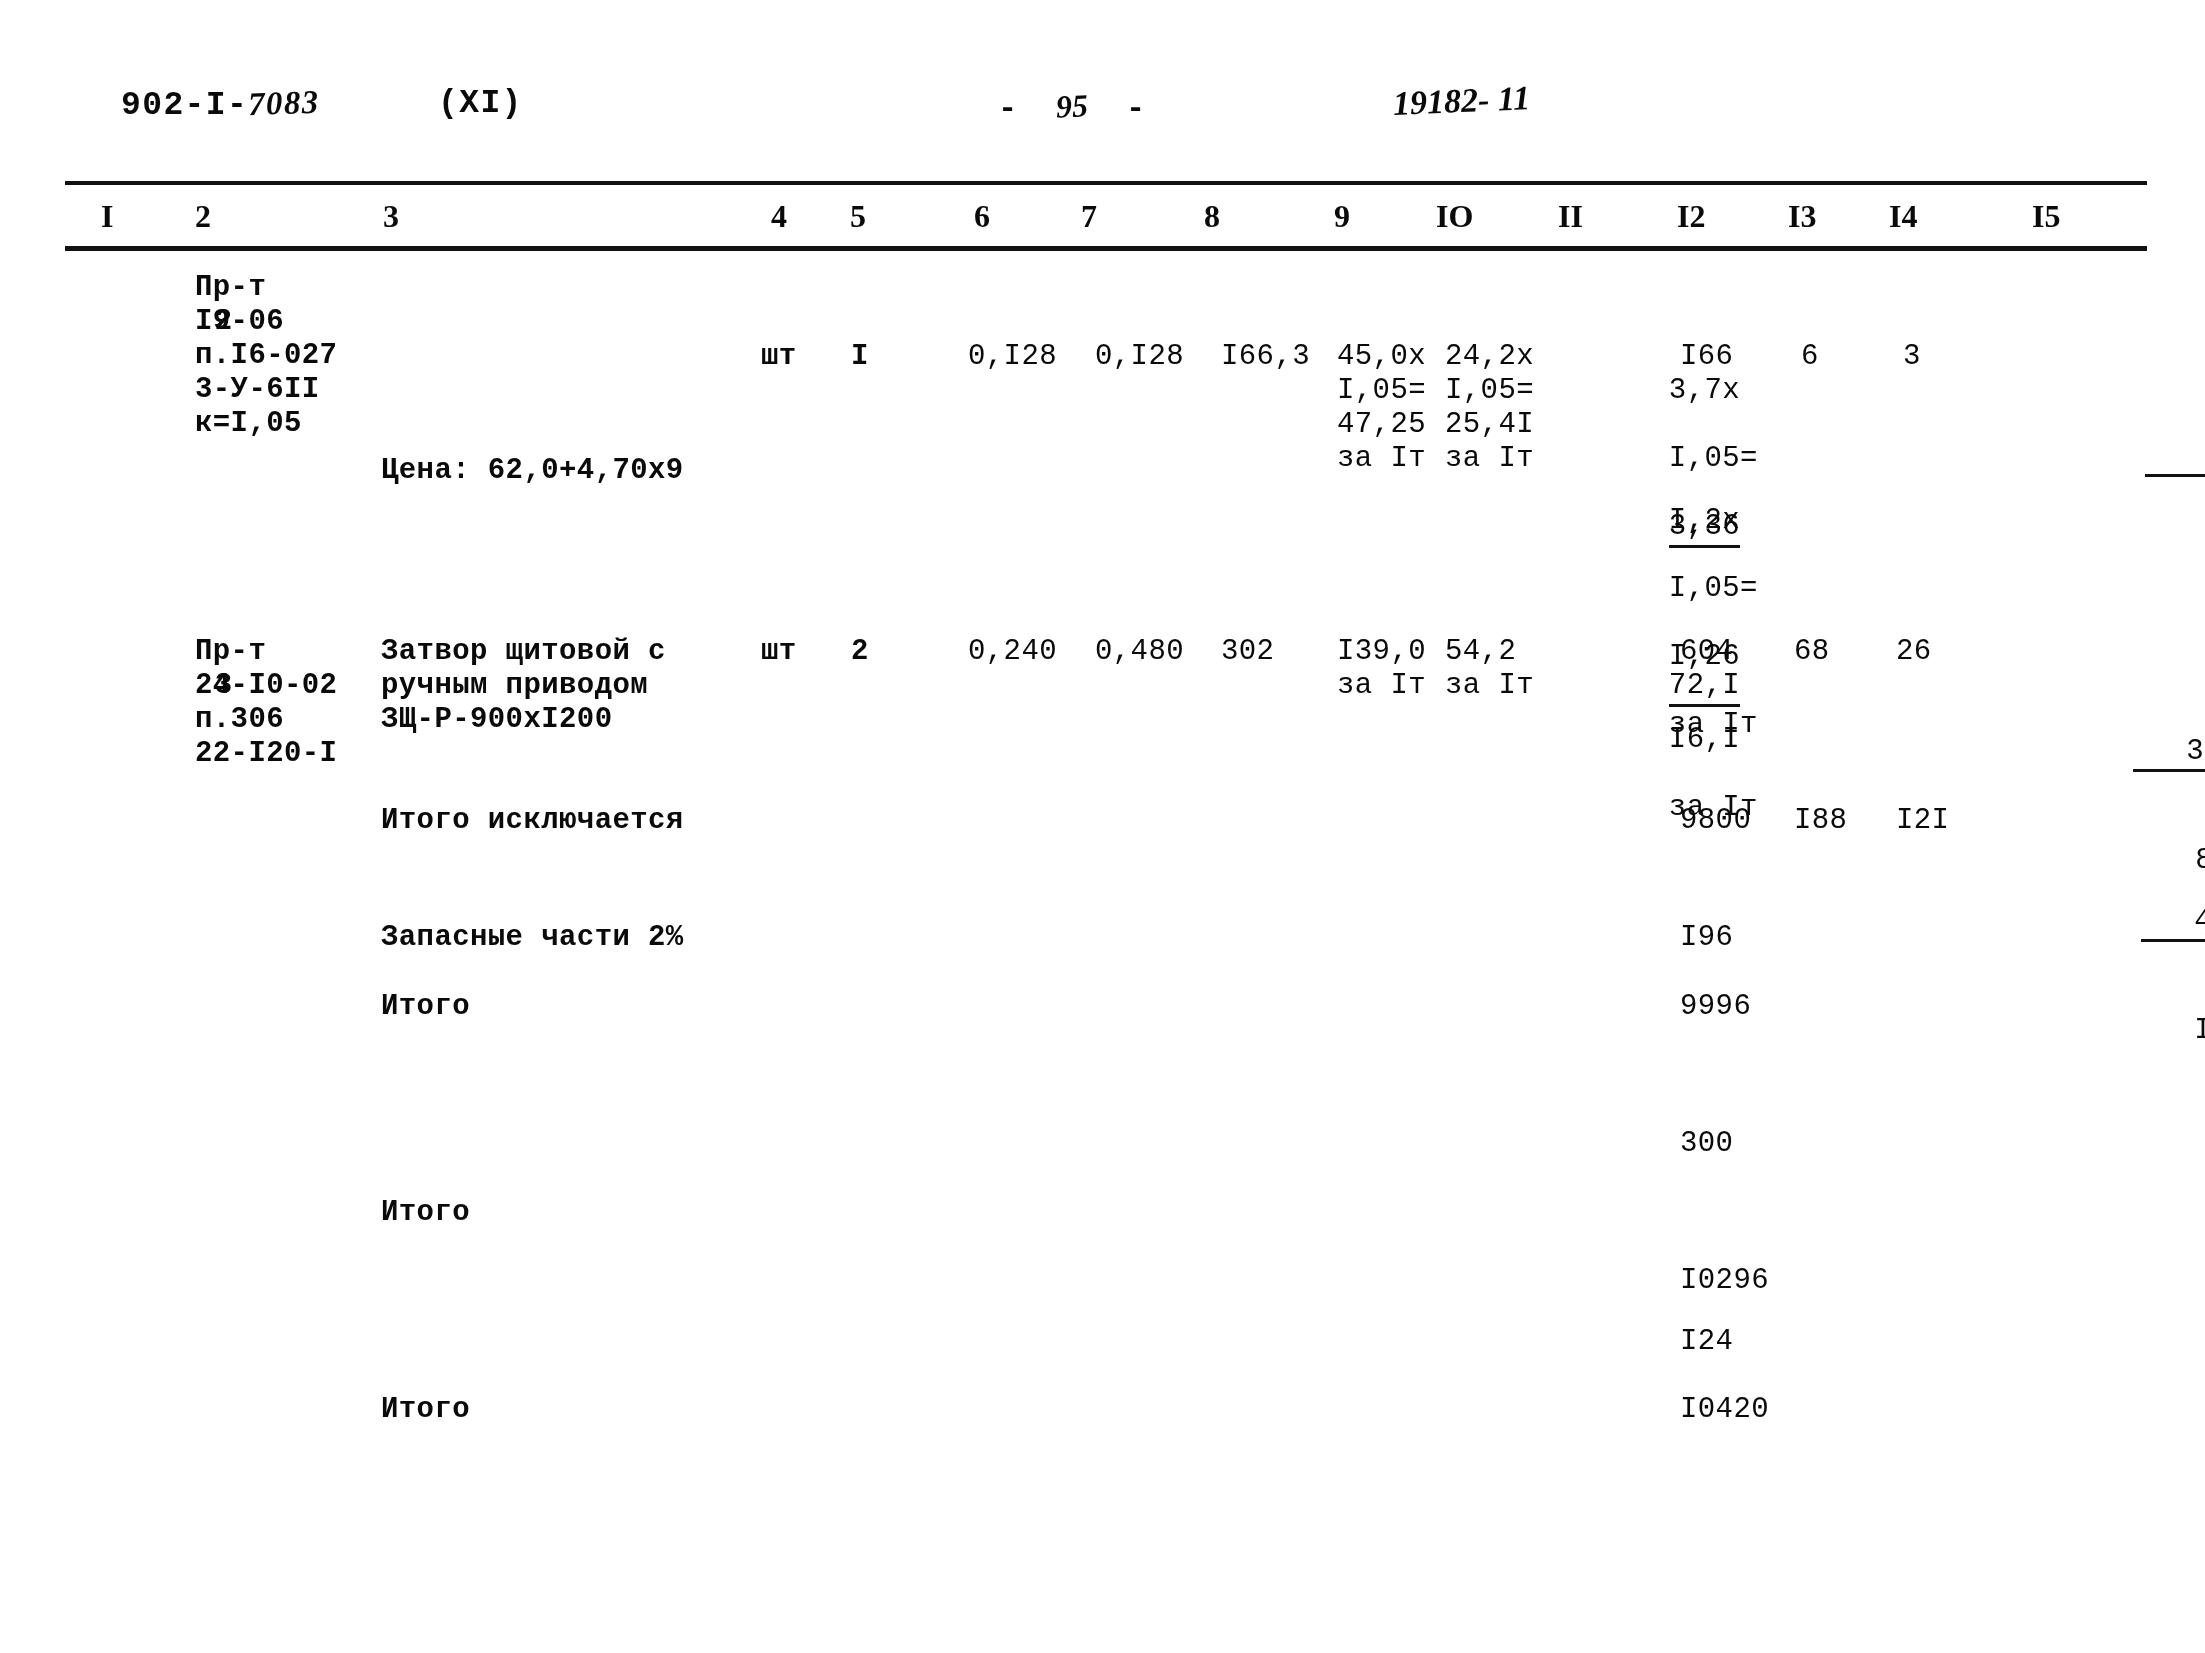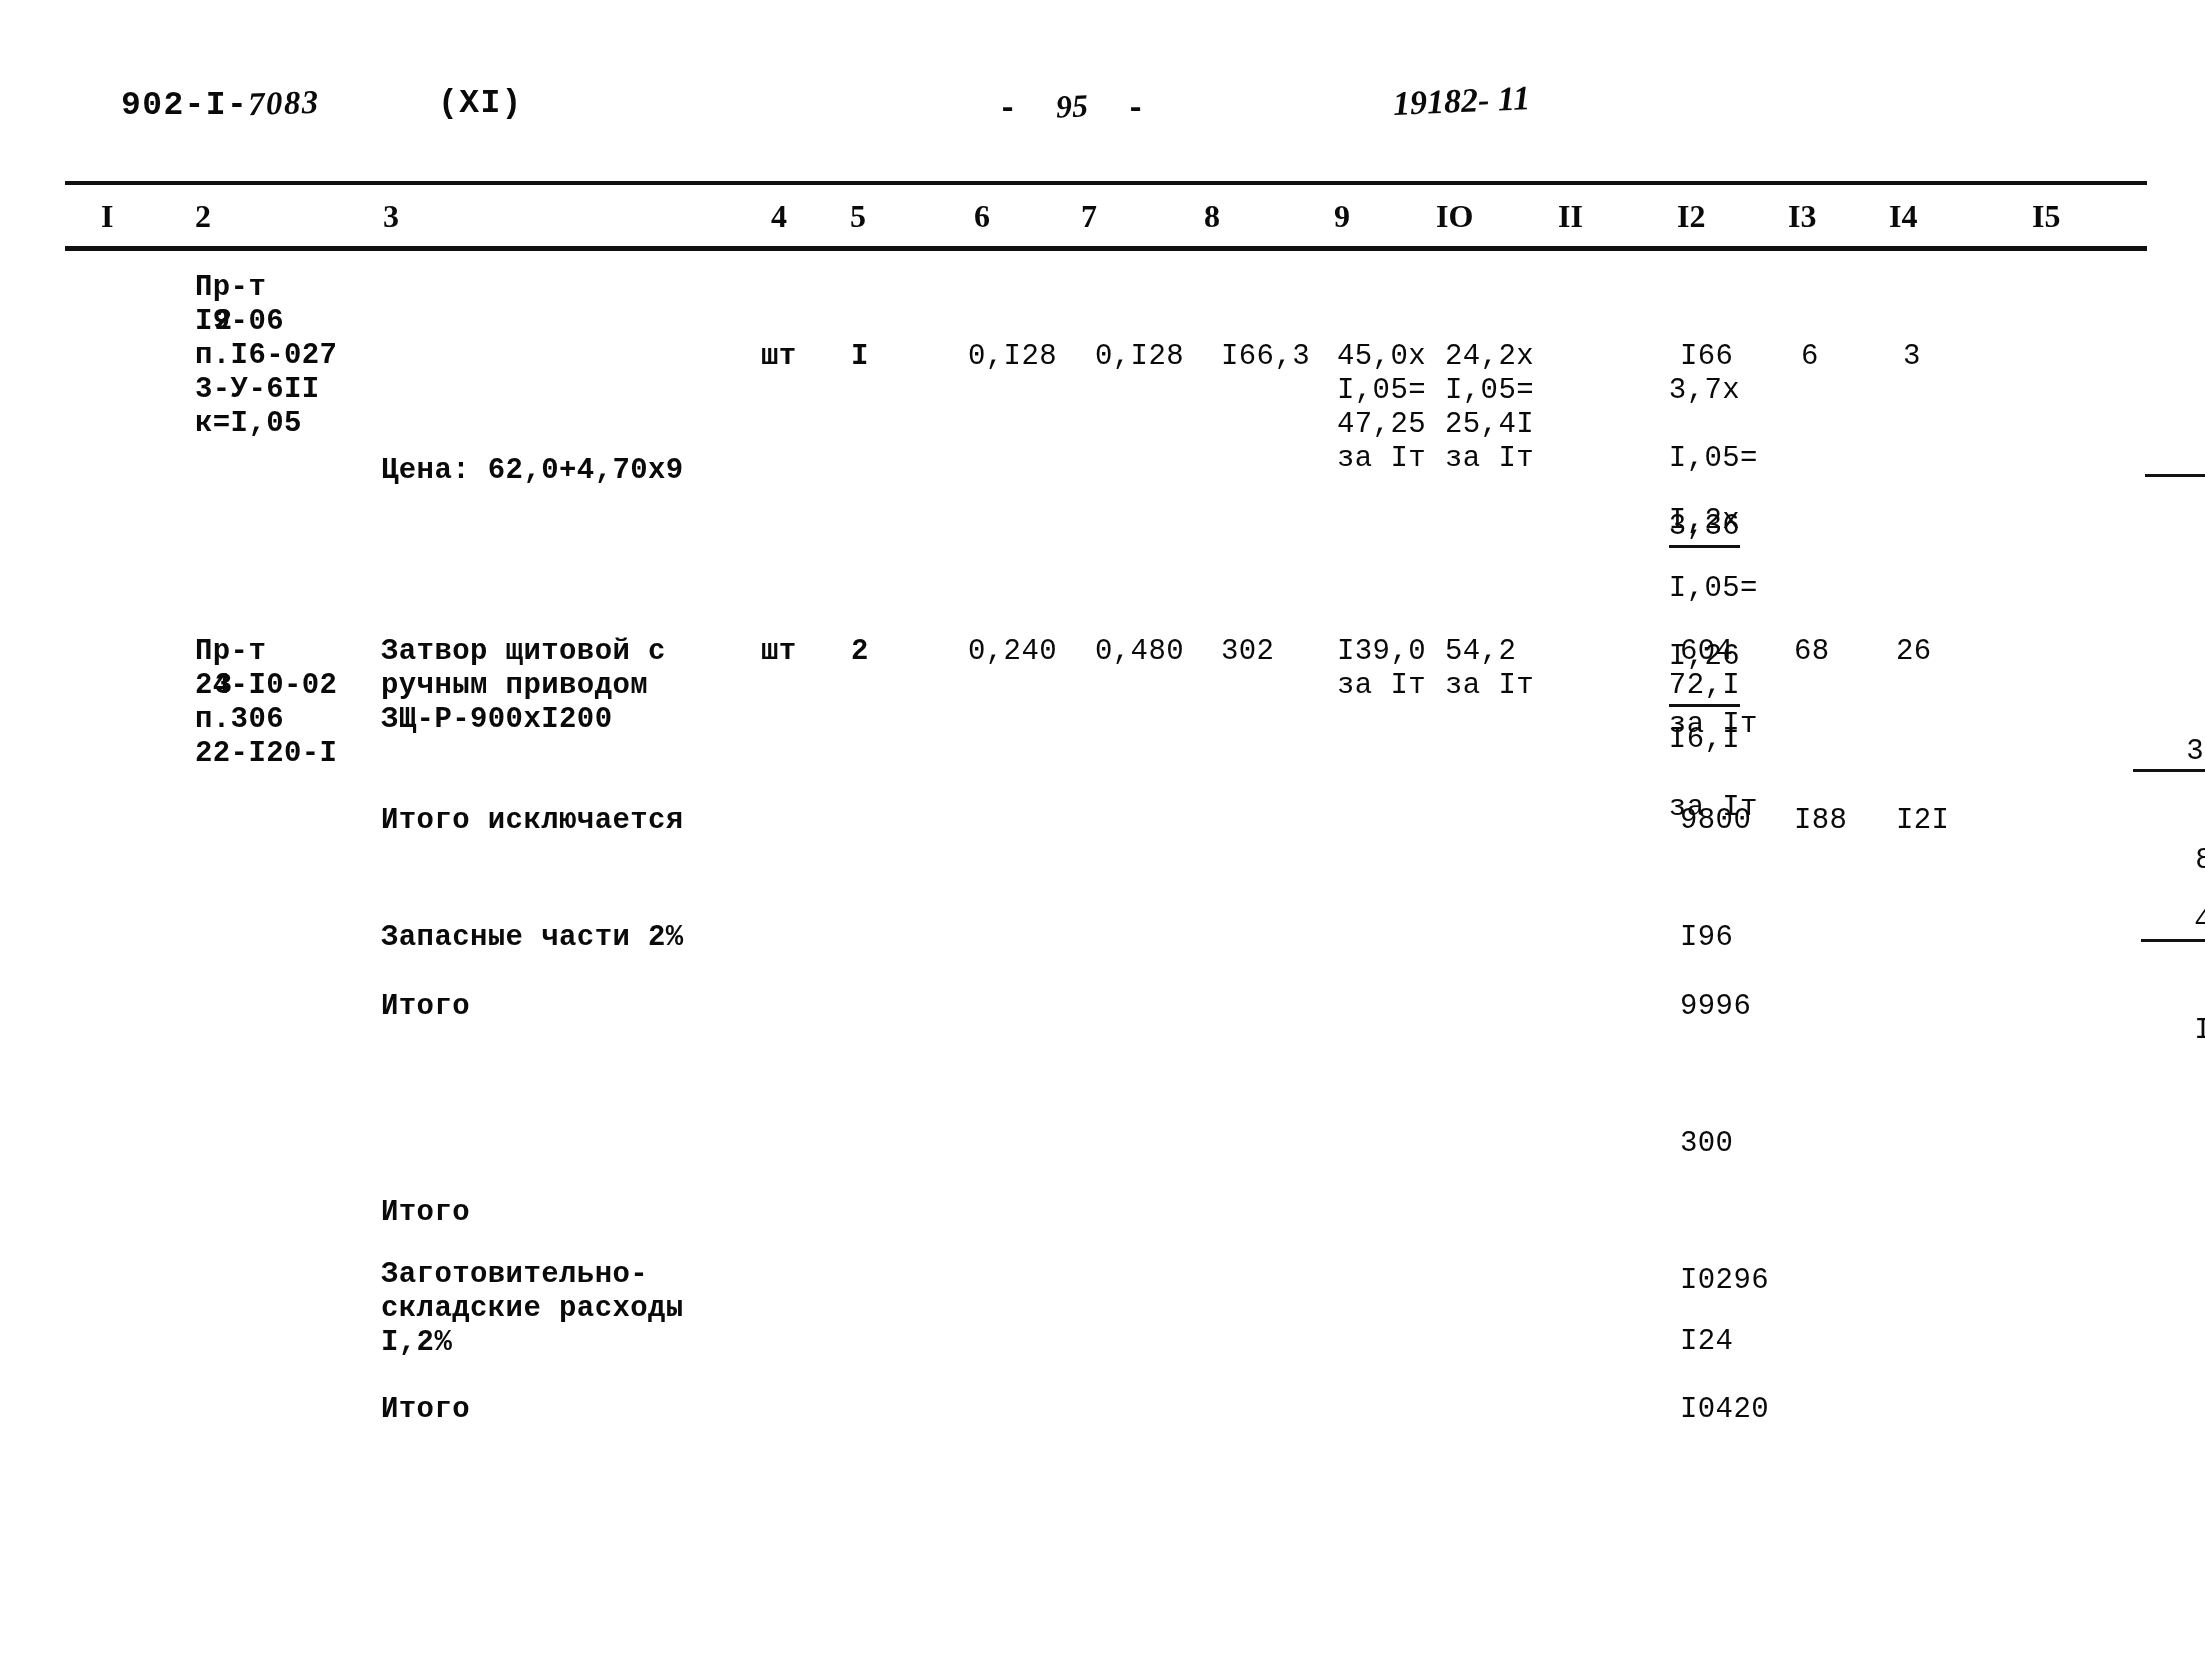--- a/index.html
+++ b/index.html
@@ -193,23 +193,20 @@
     <div class="cell num" style="left:1680px;top:921px">I96</div>
 
     <div class="cell" style="left:381px;top:990px">Итого</div>
     <div class="cell num" style="left:1680px;top:990px">9996</div>
 
     <div class="cell num" style="left:1680px;top:1127px">300</div>
 
     <div class="cell" style="left:381px;top:1196px">Итого</div>
     <div class="cell num" style="left:1680px;top:1264px">I0296</div>
 
-    <div class="cell" style="left:381px;top:1258px">Заготовительно-
-складские расходы
-I,2%</div>
     <div class="cell num" style="left:1680px;top:1325px">I24</div>
 
     <div class="cell" style="left:381px;top:1393px">Итого</div>
     <div class="cell num" style="left:1680px;top:1393px">I0420</div>
 
   </div>
 </div>
 
 
 </body></html>

